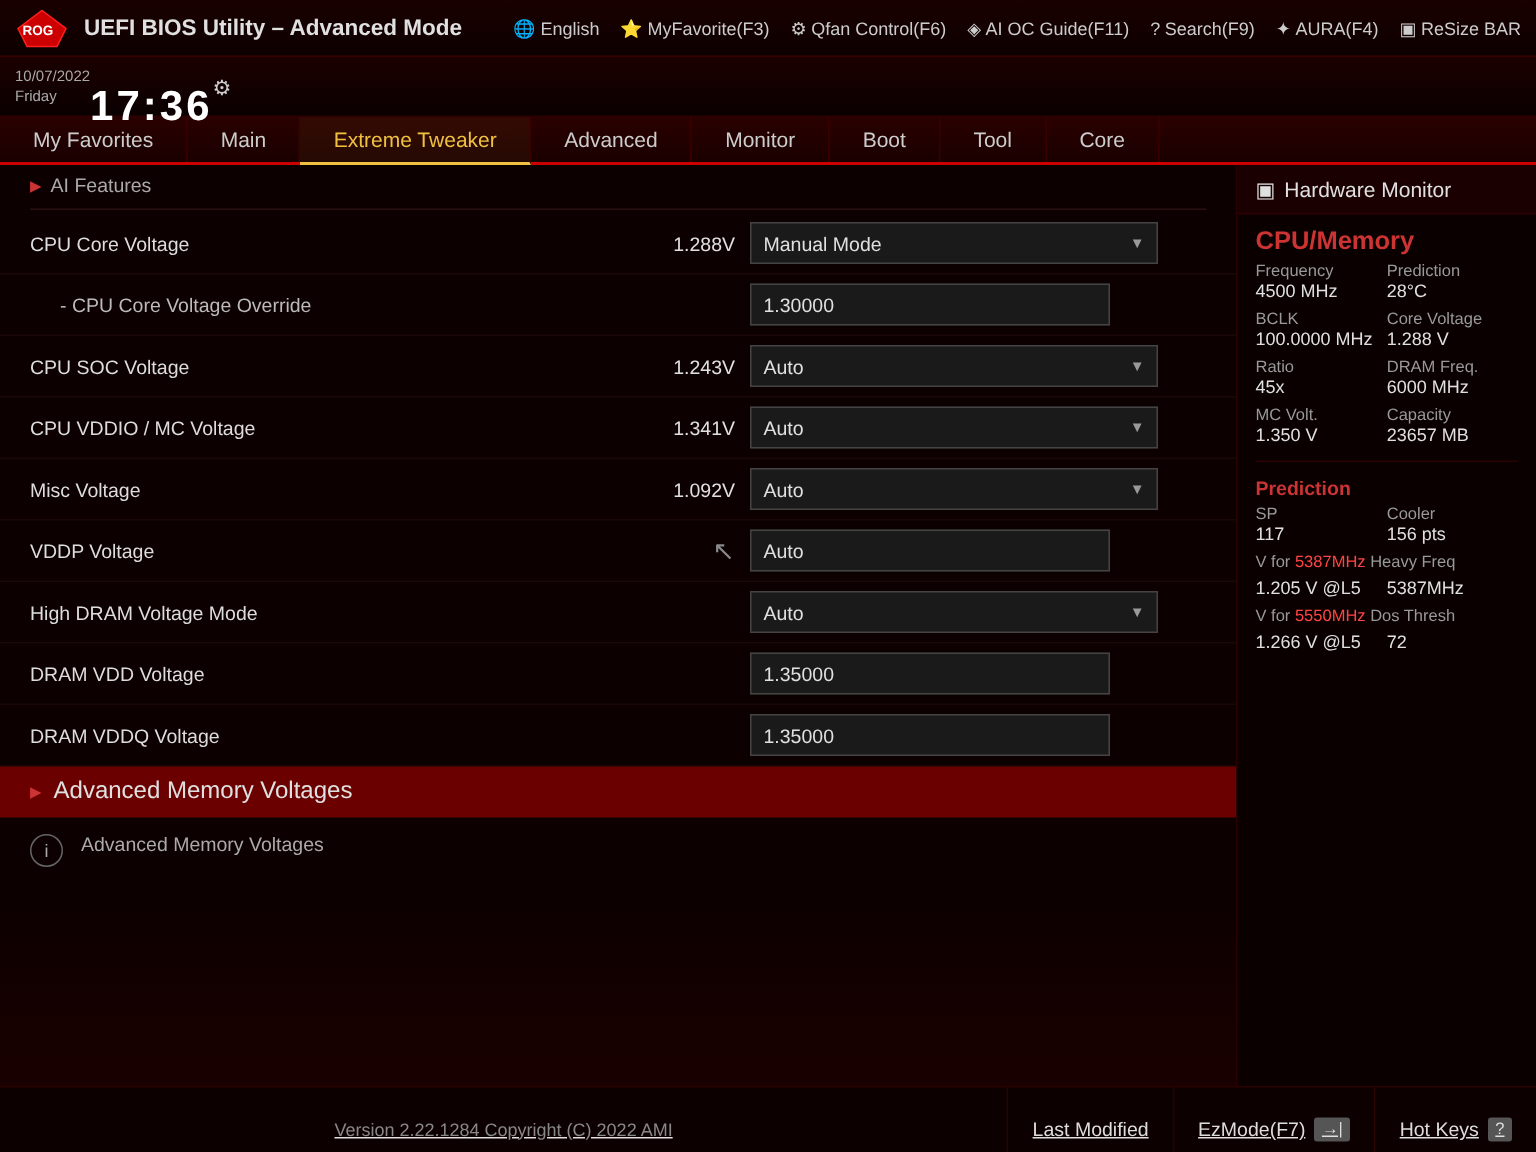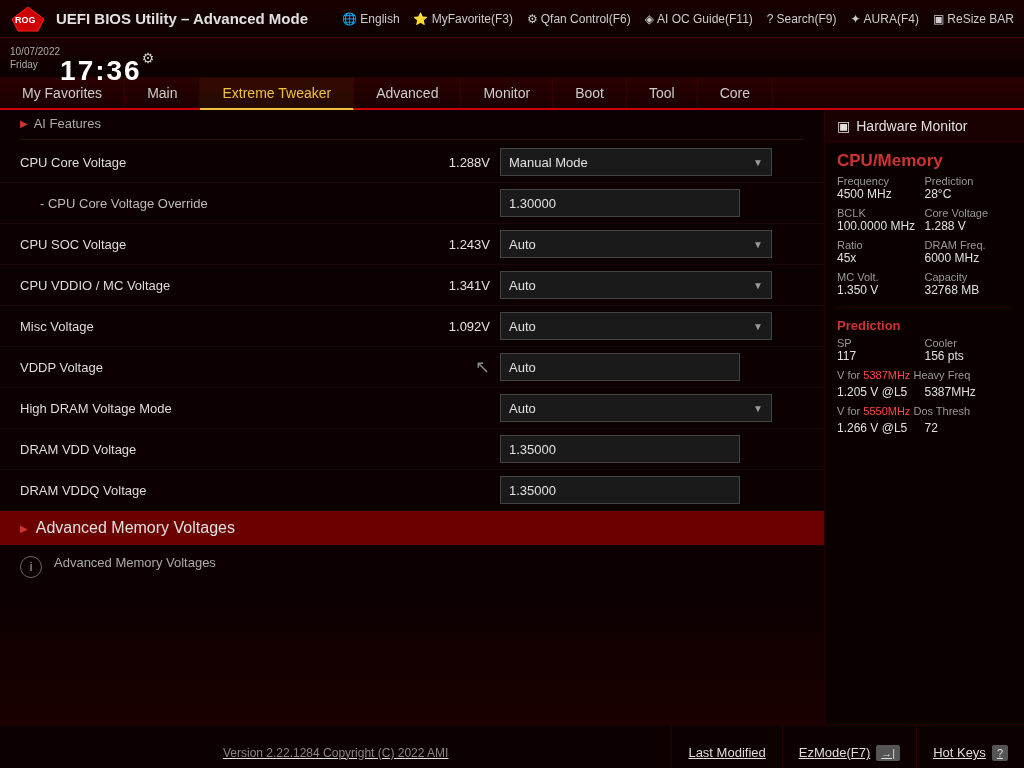--- a/index.html
+++ b/index.html
@@ -563,21 +563,21 @@
       </div>
     </div>
 
     <div class="hw-grid">
       <div>
         <div class="hw-label">MC Volt.</div>
         <div class="hw-value">1.350 V</div>
       </div>
       <div>
         <div class="hw-label">Capacity</div>
-        <div class="hw-value">32768 MB</div>
+        <div class="hw-value">23657 MB</div>
       </div>
     </div>
 
     <div class="hw-divider"></div>
 
     <div class="prediction-title">Prediction</div>
 
     <div class="hw-grid">
       <div>
         <div class="hw-label">SP</div>

